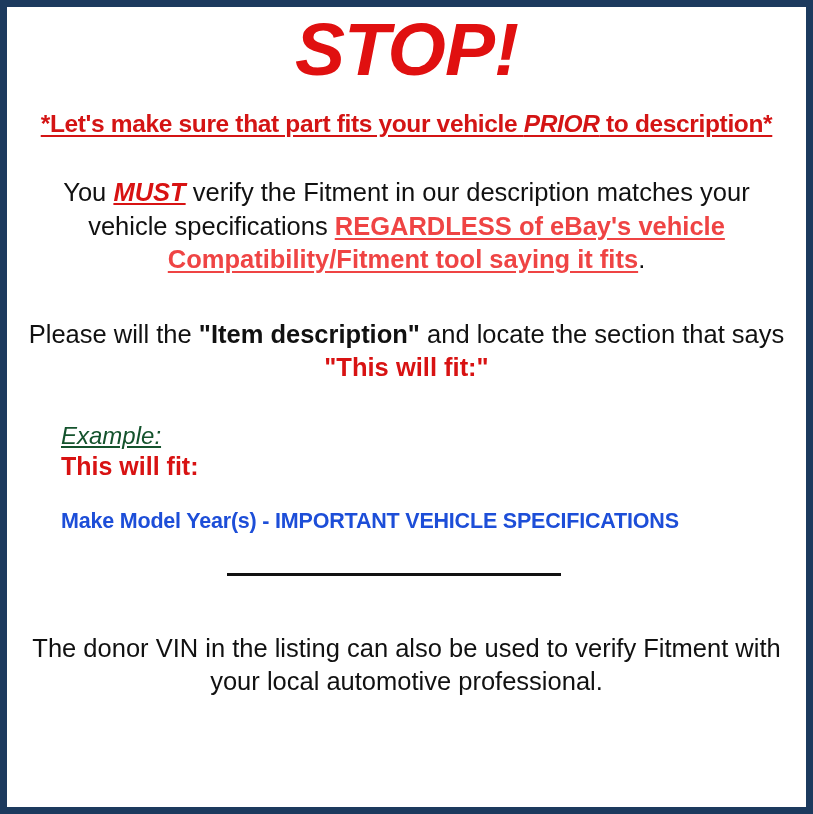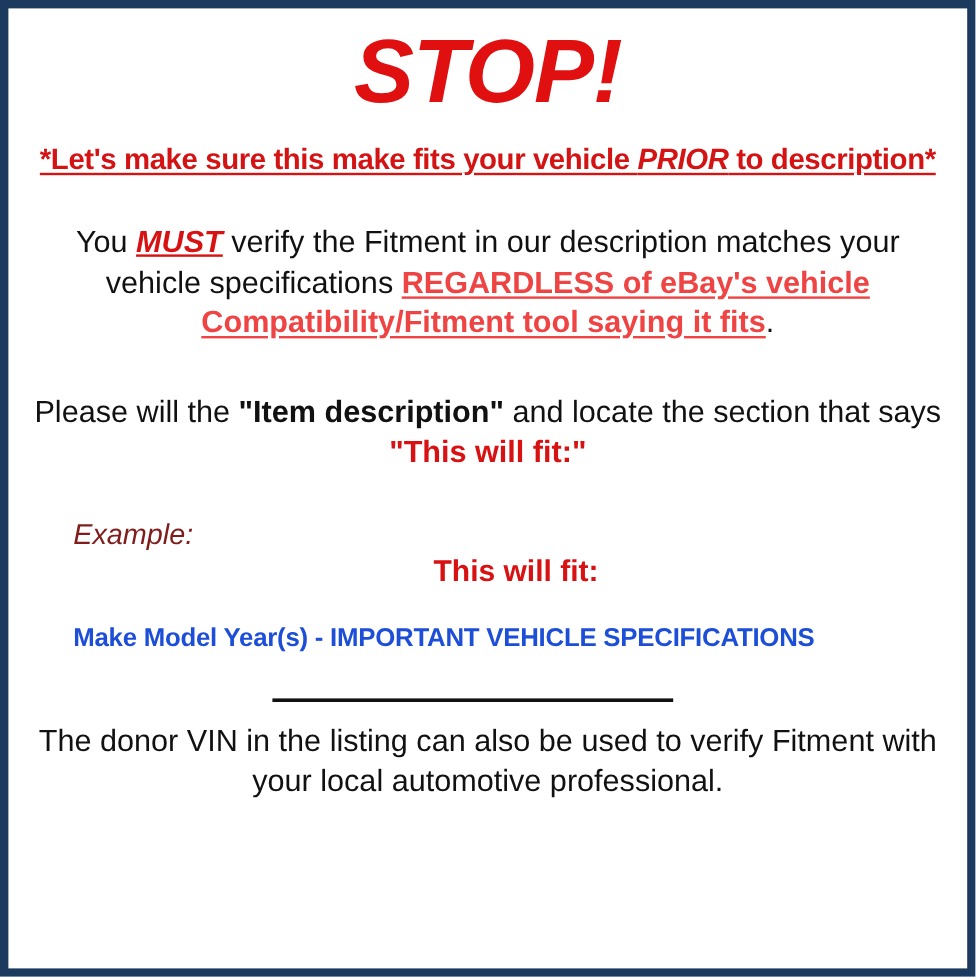--- a/index.html
+++ b/index.html
@@ -23,21 +23,21 @@
     position: relative;
     width: 100%;
     height: 100%;
     box-sizing: border-box;
     padding: 0 7px;
   }
 
   
   .stop-title {
     margin: 0;
-    padding-top: 14px;
+    padding-top: 4px;
     text-align: center;
     font-size: 75px;
     line-height: 1.03;
     font-weight: bold;
     font-style: italic;
     color: #e01010;
     letter-spacing: -1px;
   }
 
   
@@ -62,49 +62,49 @@
     margin: 0;
     text-align: center;
     color: #111111;
     font-size: 25.5px;
     line-height: 1.30;
     padding: 0 14px;
   }
   .p-must   { margin-top: 38px; }
   .p-please { margin-top: 42px; }
   .p-confirm{ margin-top: 34px; }
-  .p-vin    { margin-top: 16px; }
+  .p-vin    { margin-top: 56px; }
 
   .red        { color: #d81212; }
   .b          { font-weight: bold; }
   .red-bu     { color: #d81212; font-weight: bold; text-decoration: underline;
                 text-underline-offset: 2px; font-style: italic; }
   .red-bold-u { color: #ef4444; font-weight: bold; text-decoration: underline;
                 text-underline-offset: 3px; }
 
   
   .example-block {
     margin-top: 38px;
     padding-left: 47px;
     text-align: left;
   }
   .example-label {
     margin: 0;
     font-size: 24px;
     font-style: italic;
-    color: #7f1d1d;
+    color: #14532d;
+    text-decoration: underline;
     text-underline-offset: 2px;
     display: inline-block;
   }
   .example-fit {
     margin: 2px 0 0 0;
     font-size: 25px;
     font-weight: bold;
     color: #d81212;
-    text-align: center;
   }
   .example-spec {
     margin: 28px 0 0 0;
     font-size: 21.5px;
     font-weight: bold;
     color: #1d4ed8;
     letter-spacing: -0.2px;
   }
 
   
@@ -122,21 +122,21 @@
   }
 </style>
 </head>
 <body>
 
 <div id="notice-card">
   <div class="inner">
 
     <h1 class="stop-title">STOP!</h1>
 
-    <p class="subheading"><span>*Let's make sure this make fits your vehicle </span><i>PRIOR</i><span> to description*</span></p>
+    <p class="subheading"><span>*Let's make sure that part fits your vehicle </span><i>PRIOR</i><span> to description*</span></p>
 
     <p class="para p-must"><span>You </span><span class="red-bu">MUST</span><span> verify the Fitment in our description matches your vehicle specifications </span><span class="red-bold-u">REGARDLESS of eBay's vehicle Compatibility/Fitment tool saying it fits</span><span>.</span></p>
 
     <p class="para p-please"><span>Please will the </span><span class="b">"Item description"</span><span> and locate the section that says </span><span class="red b">"This will fit:"</span></p>
 
     <div class="example-block">
       <p style="margin:0;"><span class="example-label">Example:</span></p>
       <p class="example-fit">This will fit:</p>
       <p class="example-spec">Make Model Year(s) - IMPORTANT VEHICLE SPECIFICATIONS</p>
     </div>

